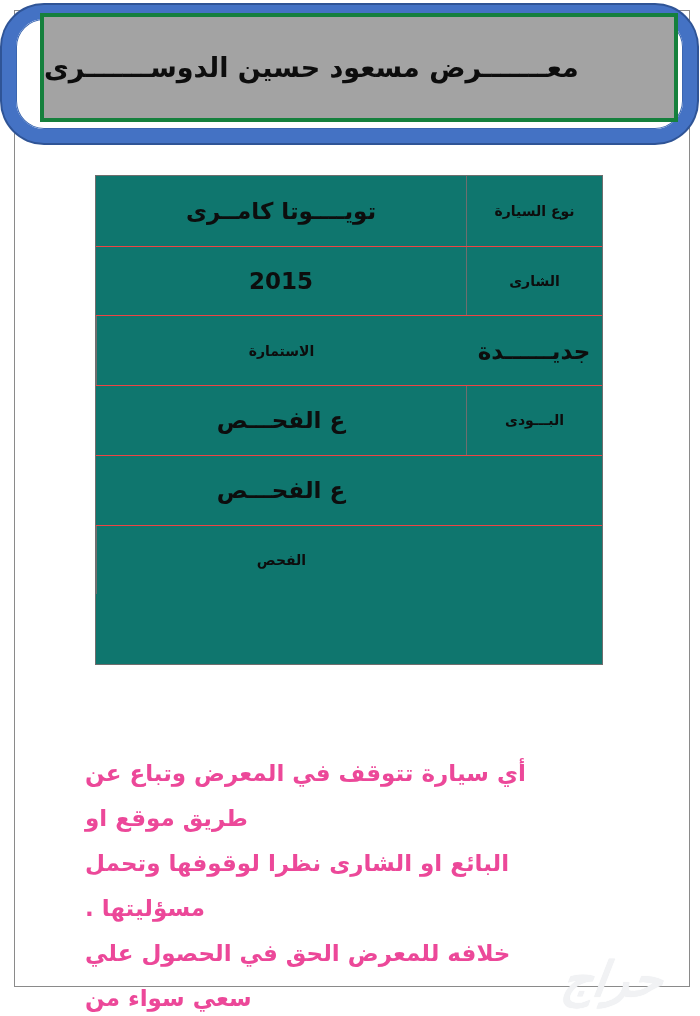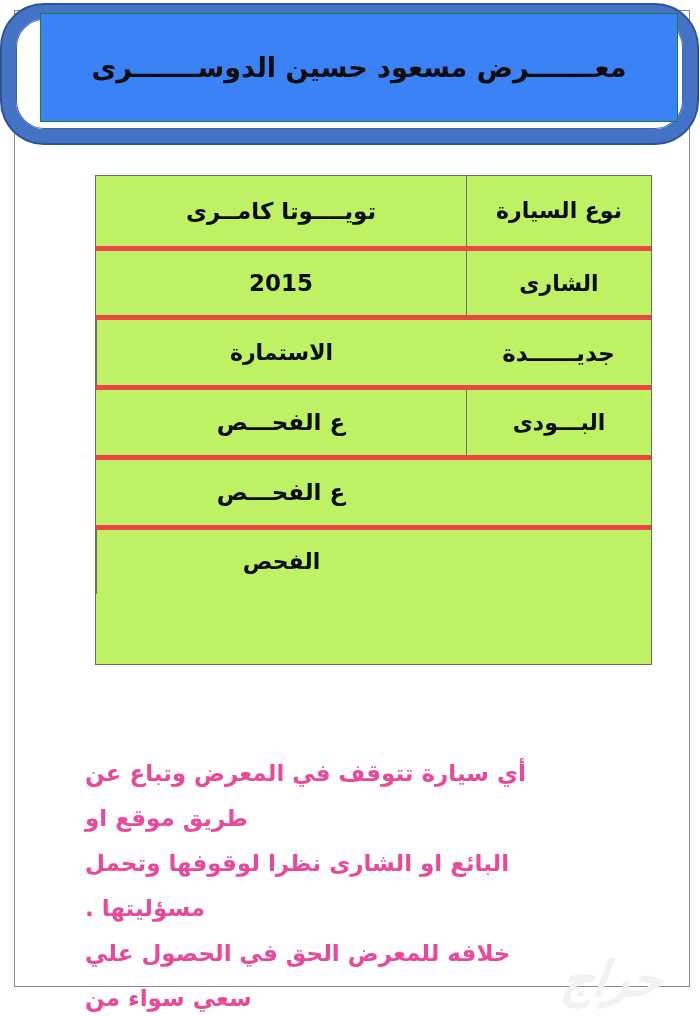--- a/index.html
+++ b/index.html
@@ -20,41 +20,41 @@
   }
   
   .blue-frame {
     position: absolute; left: 2px; top: 5px; width: 695px; height: 138px;
     border: 14px solid #4472C4; border-radius: 42px;
     background: #ffffff; z-index: 2;
     box-shadow: 0 0 0 2px #2F5496, inset 0 0 0 1px #3a66b0;
   }
   .header-box {
     position: absolute; left: 40px; top: 13px; width: 638px; height: 109px;
-    border: 1px solid #15803d; background: #3b82f6; z-index: 3;
-    display: flex; align-items: center; justify-content: center;
+    border: 4px solid #15803d; background: #a3a3a3; z-index: 3;
+    display: flex; align-items: center; 
   }
   .header-title {
     font-size: 27px; font-weight: bold; color: #0d0d0d;
     letter-spacing: 0.5px; direction: rtl; white-space: nowrap;
   }
   
   .car-table {
-    position: absolute; left: 95px; top: 175px; width: 557px; height: 490px;
-    z-index: 2; border: 1px solid #6e6e6e; background: #bef264;
+    position: absolute; left: 95px; top: 175px; width: 508px; height: 490px;
+    z-index: 2; border: 1px solid #6e6e6e; background: #0f766e;
     display: grid; grid-template-rows: repeat(7, 1fr);
   }
   .car-row { display: grid; grid-template-columns: 370px 1fr; }
-  .car-row + .car-row { border-top: 5px solid #ef4444; }
+  .car-row + .car-row { border-top: 1px solid #ef4444; }
   .cell {
     display: flex; align-items: center; justify-content: center;
     direction: rtl; font-weight: bold; color: #0d0d0d;
   }
   .cell-value { font-size: 23px; }
-  .cell-label { border-left: 1px solid #6e6e6e; font-size: 22px; }
+  .cell-label { border-left: 1px solid #6e6e6e; font-size: 14px; }
   
   .notice {
     position: absolute; left: 85px; top: 751px; width: 462px;
     z-index: 2; direction: rtl; text-align: left;
     font-size: 23px; font-weight: bold; color: #ec4899; line-height: 45px;
   }
   
   .watermark {
     position: absolute; left: 525px; top: 948px; width: 175px; height: 62px;
     z-index: 4; display: flex; align-items: center; justify-content: center;

